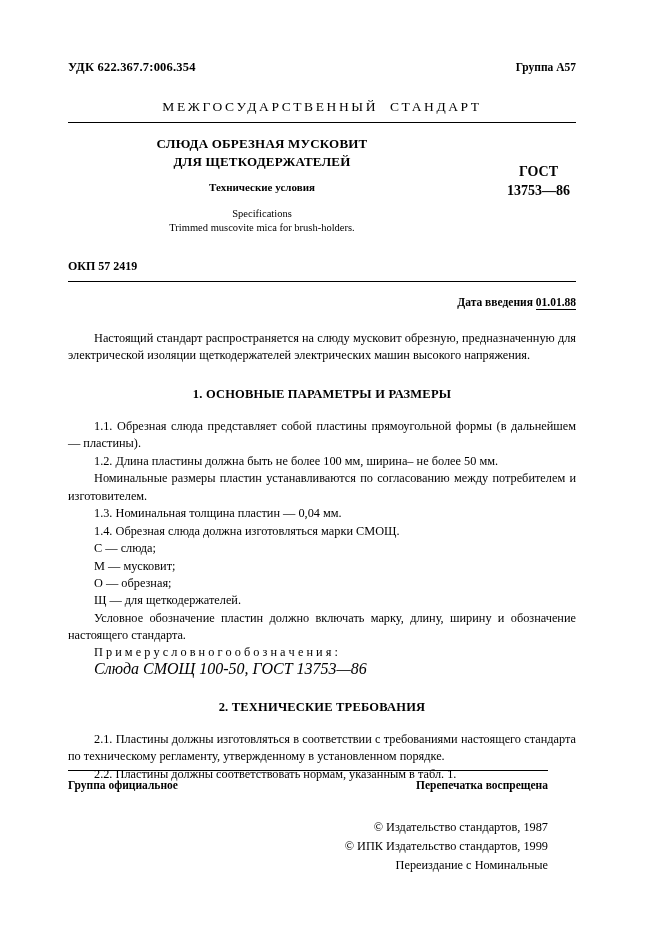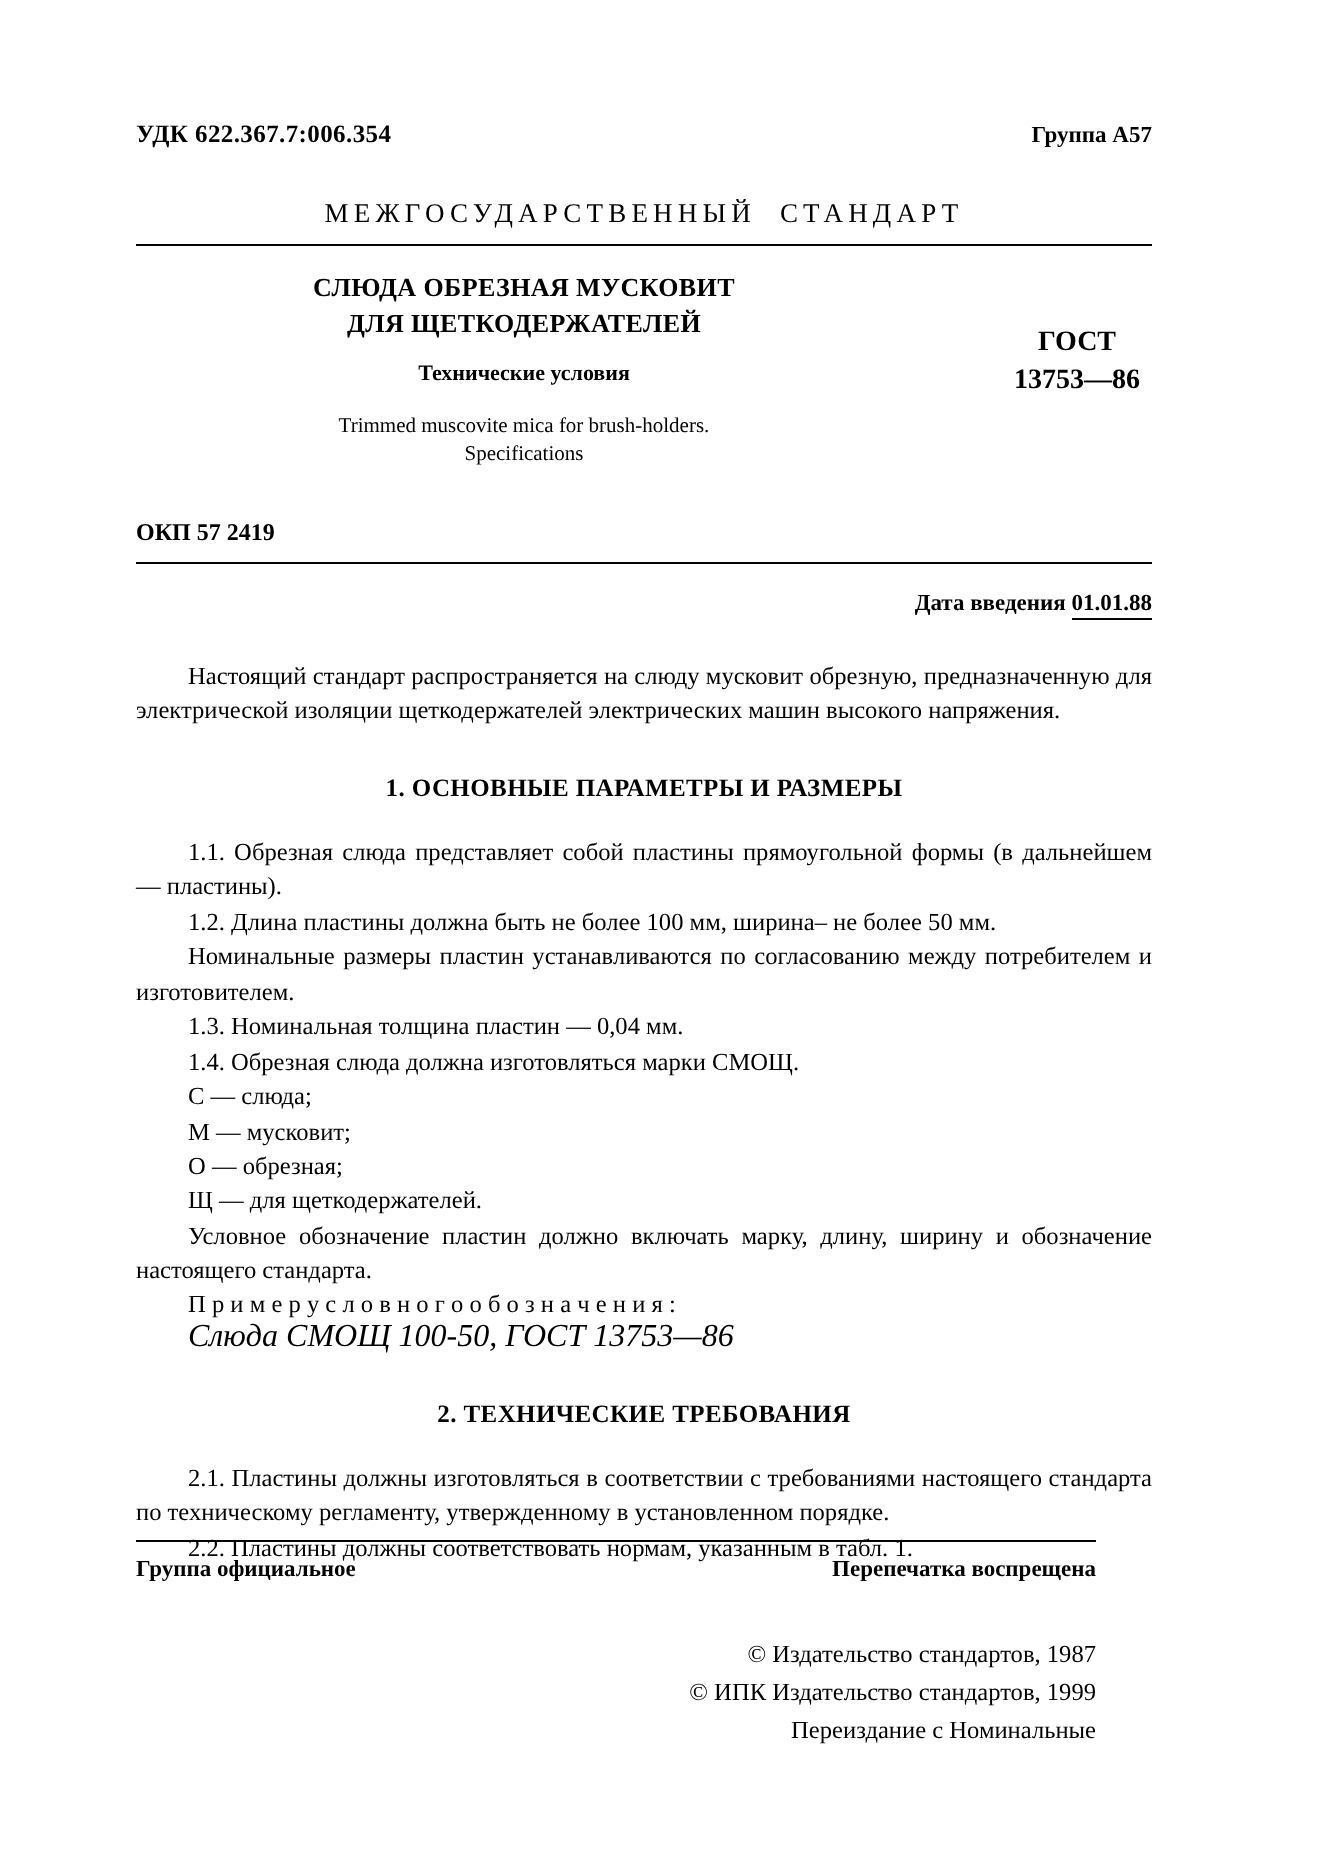--- a/index.html
+++ b/index.html
@@ -166,22 +166,22 @@
   <div class="gost-title">МЕЖГОСУДАРСТВЕННЫЙ   СТАНДАРТ</div>
   <hr class="rule">
 
   <div class="head-block">
     <div class="doc-title">
       <div>СЛЮДА ОБРЕЗНАЯ МУСКОВИТ</div>
       <div>ДЛЯ ЩЕТКОДЕРЖАТЕЛЕЙ</div>
     </div>
     <div class="doc-subtitle">Технические условия</div>
     <div class="doc-title-en">
+      <div>Specifications</div>
       <div>Trimmed muscovite mica for brush-holders.</div>
-      <div>Specifications</div>
     </div>
     <div class="gost-number">
       <div>ГОСТ</div>
       <div>13753—86</div>
     </div>
   </div>
 
   <div class="okp">ОКП 57 2419</div>
   <hr class="rule">
 

